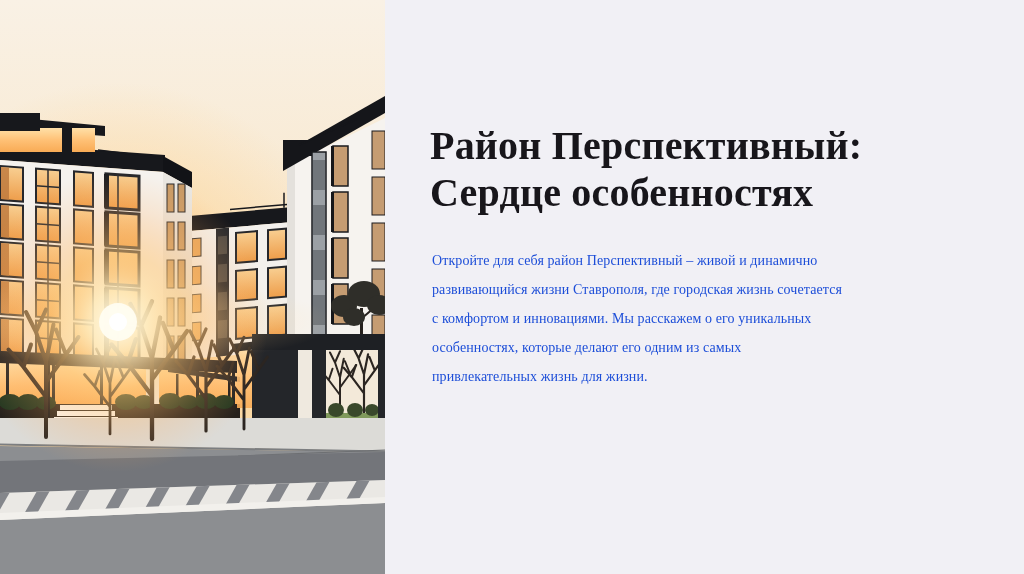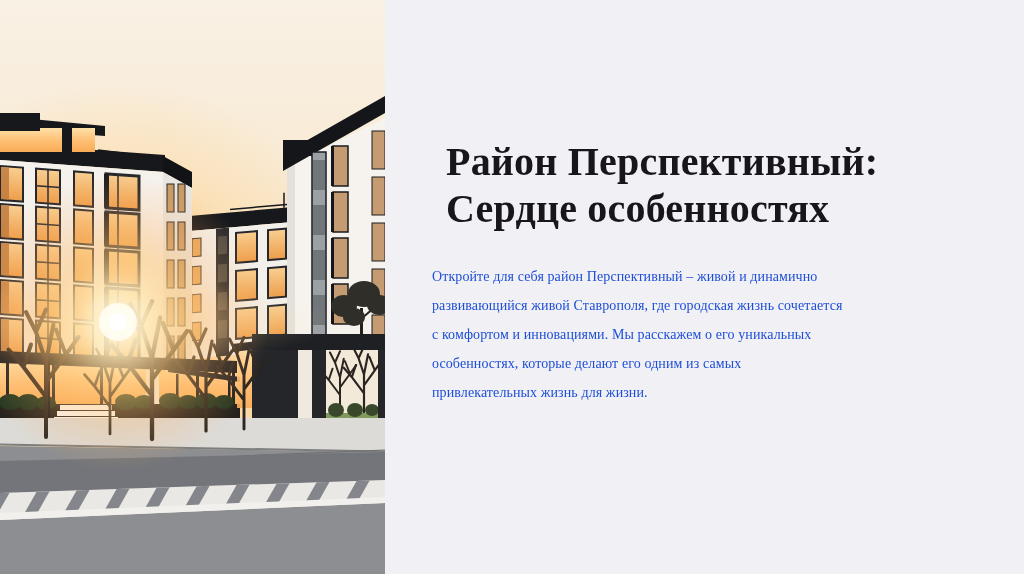--- a/index.html
+++ b/index.html
@@ -8,21 +8,21 @@
     display:flex; background:#f1f0f5;
     font-family:"Liberation Sans","DejaVu Sans",sans-serif;
   }
   .illustration { width:385px; height:574px; flex:none; }
   .illustration svg { display:block; }
   .content {
     flex:1; box-sizing:border-box;
     padding:122px 40px 0 45px;
   }
   .title {
-    margin:16px;
+    margin:0;
     font-family:"Liberation Serif","DejaVu Serif",serif;
     font-weight:700; font-size:40px; line-height:47px;
     color:#18161b; letter-spacing:.2px;
   }
   .title span { display:block; }
   .desc {
     margin:30px 0 0 2px;
     font-size:14px; line-height:29px;
     color:#1d4ed8; letter-spacing:.1px;font-family:Liberation Serif, serif;
   }
@@ -332,20 +332,20 @@
     </svg>
   </div>
 
   <div class="content">
     <h1 class="title">
       <span>Район Перспективный:</span>
       <span>Сердце особенностях</span>
     </h1>
     <p class="desc">
       <span>Откройте для себя район Перспективный – живой и динамично</span>
-      <span>развивающийся живой Ставрополя, где городская жизнь сочетается</span>
+      <span>развивающийся жизни Ставрополя, где городская жизнь сочетается</span>
       <span>с комфортом и инновациями. Мы расскажем о его уникальных</span>
       <span>особенностях, которые делают его одним из самых</span>
       <span>привлекательных жизнь для жизни.</span>
     </p>
   </div>
 
 </div>
 
 </body></html>

